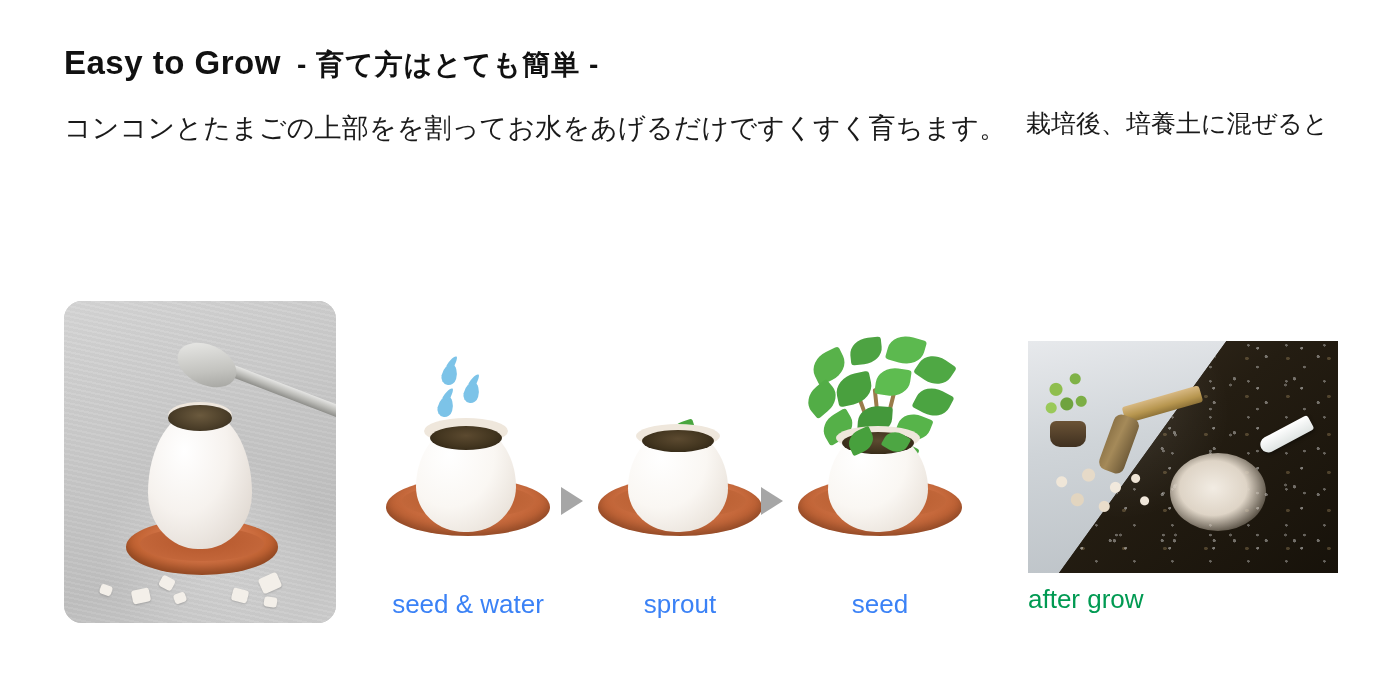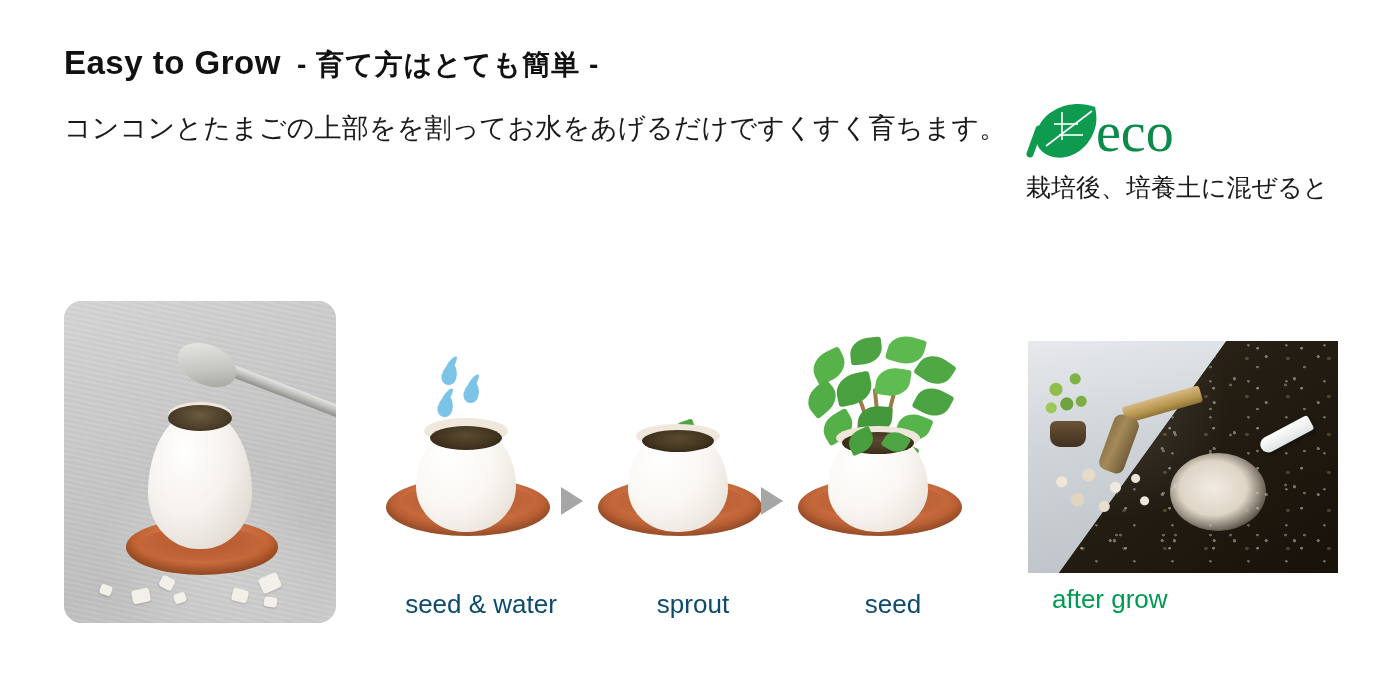--- a/index.html
+++ b/index.html
@@ -170,25 +170,25 @@
   .step-1 { left: 0px; }
   .step-2 { left: 212px; }
   .step-3 { left: 412px; }
   .step-art {
     position: absolute;
     left: 0; bottom: 52px;
     width: 176px; height: 240px;
   }
   .step-label {
     position: absolute;
-    left: 13px; bottom: 2px;
+    left: 0; bottom: 2px;
     width: 176px;
     text-align: center;
     font-size: 26px;
-    color: #0c4a6e;
+    color: #3b82f6;
     white-space: nowrap;
   }
   .step-3 .step-label { text-align: center; }
 
   
   .saucer {
     position: absolute;
     border-radius: 50%;
     background: radial-gradient(ellipse at 50% 30%, #d4794c 0%, #cf7144 38%, #bd6134 70%, #a8512a 100%);
     box-shadow: inset 0 -5px 9px rgba(0,0,0,0.22);
@@ -354,51 +354,38 @@
       radial-gradient(circle at 14% 30%, #efe6d8 0 5px, rgba(0,0,0,0) 6px),
       radial-gradient(circle at 38% 18%, #e6dac8 0 6px, rgba(0,0,0,0) 7px),
       radial-gradient(circle at 62% 40%, #f1e9dd 0 5px, rgba(0,0,0,0) 6px),
       radial-gradient(circle at 28% 62%, #e2d5c0 0 6px, rgba(0,0,0,0) 7px),
       radial-gradient(circle at 80% 24%, #eee4d5 0 4px, rgba(0,0,0,0) 5px),
       radial-gradient(circle at 52% 74%, #e9ddcb 0 5px, rgba(0,0,0,0) 6px),
       radial-gradient(circle at 88% 64%, #f0e7da 0 4px, rgba(0,0,0,0) 5px);
   }
   .after-label {
     position: absolute;
-    left: 1052px;
+    left: 1028px;
     top: 584px;
     font-size: 26px;
     color: #009a52;
     white-space: nowrap;
     text-align: right;
   }
 </style>
 </head>
 <body>
 
 <div class="headline">
   <span>Easy to Grow</span><span class="sub">- 育て方はとても簡単 -</span>
 </div>
 
 <div class="lead">コンコンとたまごの上部をを割ってお水をあげるだけですくすく育ちます。</div>
 
 <div class="eco-block">
-  <div class="eco-logo">
-    <span>
-      <svg class="eco-leaf" viewBox="0 0 74 60" xmlns="http://www.w3.org/2000/svg">
-        <path d="M69 5 C47 -3 22 6 13 24 C6 38 12 50 24 54 C44 61 66 45 70 22 C71 16 70 9 69 5 Z" fill="#0e9b50"></path>
-        <path d="M13 27 L4 52" stroke="#0e9b50" stroke-width="7" stroke-linecap="round" fill="none"></path>
-        <path d="M66 9 L20 44" stroke="#ffffff" stroke-width="1.6" fill="none"></path>
-        <path d="M36 10 L36 38" stroke="#ffffff" stroke-width="1.6" fill="none"></path>
-        <path d="M28 22 L52 22" stroke="#ffffff" stroke-width="1.6" fill="none"></path>
-        <path d="M33 33 L57 33" stroke="#ffffff" stroke-width="1.6" fill="none"></path>
-      </svg>
-    </span>
-    <span class="eco-word">eco</span>
-  </div>
   <div class="eco-lines">
     <div>栽培後、培養土に混ぜると</div>
   </div>
 </div>
 
 <div class="hero-photo">
   <div class="hero-bg"></div>
   <div class="spoon-handle"></div>
   <div class="spoon-bowl"></div>
   <div class="saucer-hero"></div>

